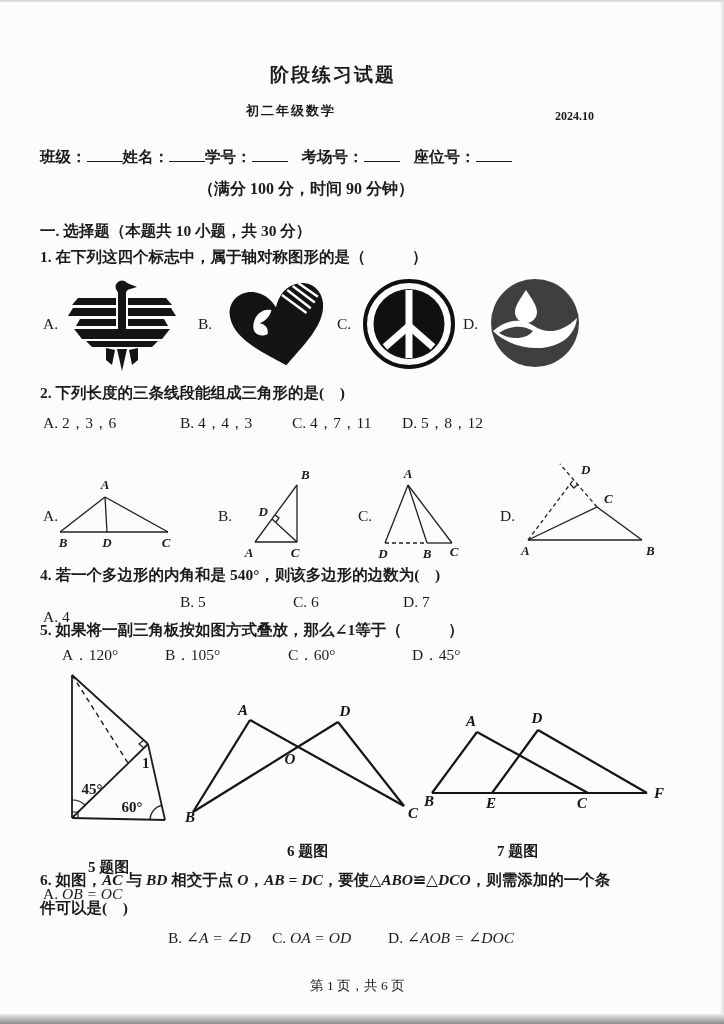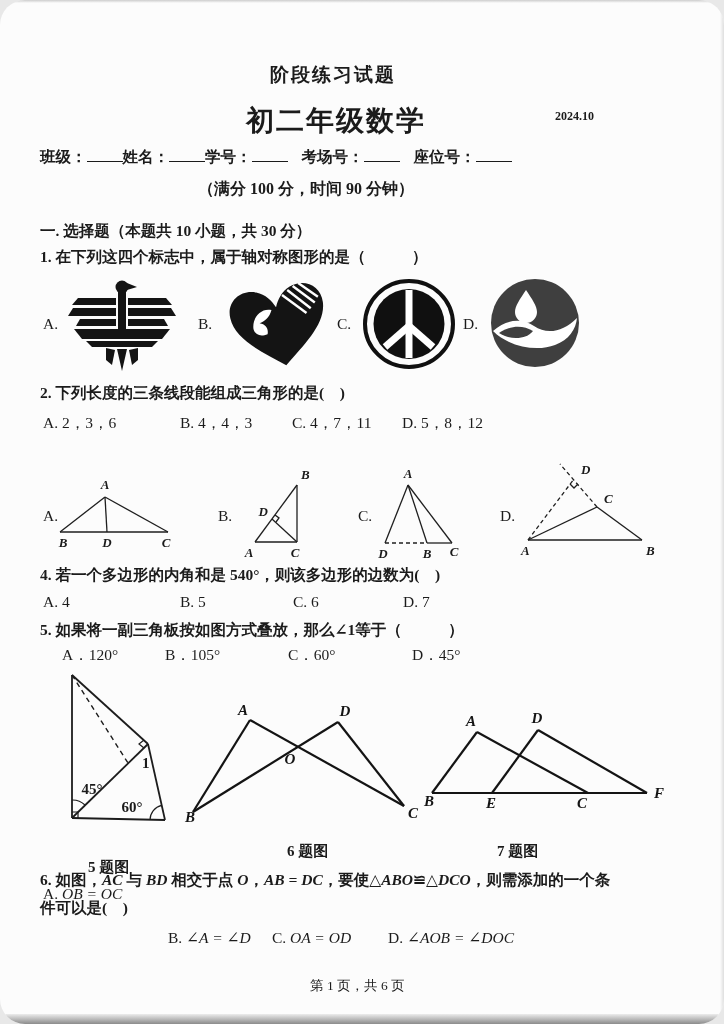--- a/index.html
+++ b/index.html
@@ -1,20 +1,20 @@
 <!DOCTYPE html>
 <html><head>
 <meta charset="utf-8">
 <style>
   html,body{margin:0;padding:0;background:#e8e8e8;}
   .page{position:relative;width:724px;height:1024px;background:#fcfcfc;
-        font-family:"Liberation Serif","DejaVu Serif",serif;color:#1b1b1b;overflow:hidden;border-radius:25px;}
+        font-family:"Liberation Serif","DejaVu Serif",serif;color:#1b1b1b;overflow:hidden;}
   .abs{position:absolute;white-space:nowrap;}
   .title{font-size:19px;font-weight:700;letter-spacing:2px;}
-  .subtitle{font-size:28px;font-weight:700;letter-spacing:2px;}
+  .subtitle{font-size:13px;font-weight:700;letter-spacing:2px;}
   .date{font-size:12px;font-weight:700;}
   .info-row{font-size:15.5px;font-weight:700;left:40px;top:147px;}
   .ul{display:inline-block;width:36px;height:14px;border-bottom:1.7px solid #1b1b1b;}
   .ul.gap{margin-right:14px;}
   .score{font-size:16px;font-weight:600;}
   .sec{font-size:15.5px;font-weight:700;}
   .qt{font-size:15.5px;font-weight:600;}
   .opt{font-size:15.5px;}
   .math{font-style:italic;}
   .cap{font-size:15px;font-weight:600;}
@@ -162,21 +162,21 @@
       <line x1="82" y1="52" x2="45" y2="9" stroke-dasharray="4,3"></line>
       <polyline points="55,29 59,33 63,29"></polyline>
     </g>
     <text class="vl" x="66" y="19">D</text>
     <text class="vl" x="89" y="48">C</text>
     <text class="vl" x="6" y="100">A</text>
     <text class="vl" x="131" y="100">B</text>
   </svg>
 
   <div class="abs qt" style="left:40px;top:565px;">4. 若一个多边形的内角和是 540°，则该多边形的边数为(　)</div>
-  <div class="abs opt" style="left:43px;top:593px;">A. 4</div>
+  <div class="abs opt" style="left:43px;top:608px;">A. 4</div>
   <div class="abs opt" style="left:180px;top:593px;">B. 5</div>
   <div class="abs opt" style="left:293px;top:593px;">C. 6</div>
   <div class="abs opt" style="left:403px;top:593px;">D. 7</div>
 
   <div class="abs qt" style="left:40px;top:620px;">5. 如果将一副三角板按如图方式叠放，那么∠1等于（　　　）</div>
   <div class="abs opt" style="left:62px;top:645px;">A．120°</div>
   <div class="abs opt" style="left:165px;top:645px;">B．105°</div>
   <div class="abs opt" style="left:288px;top:645px;">C．60°</div>
   <div class="abs opt" style="left:412px;top:645px;">D．45°</div>
 

